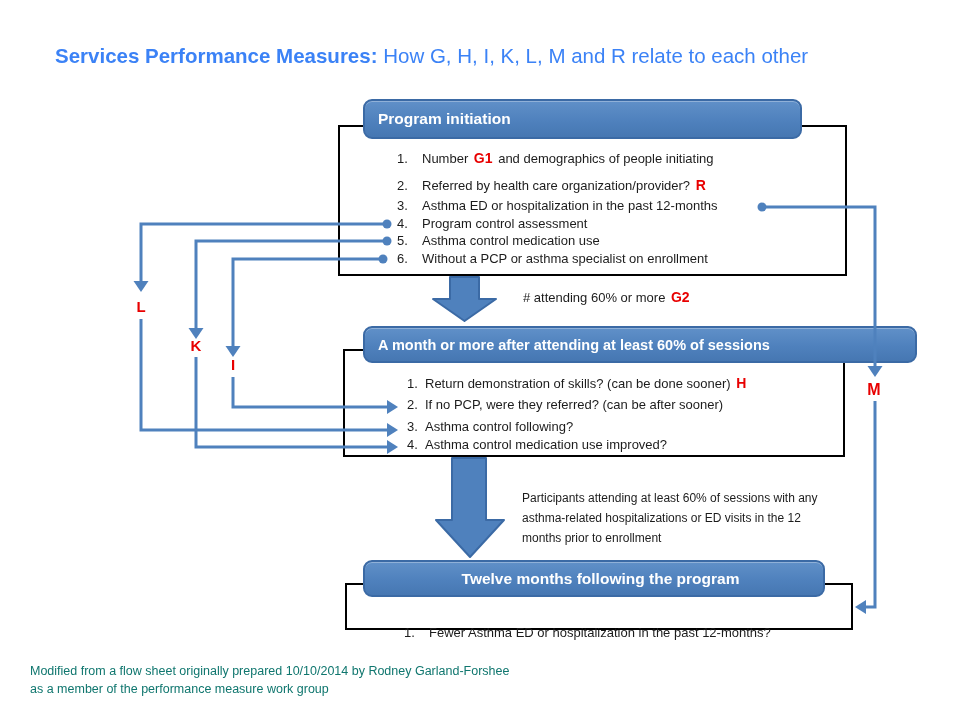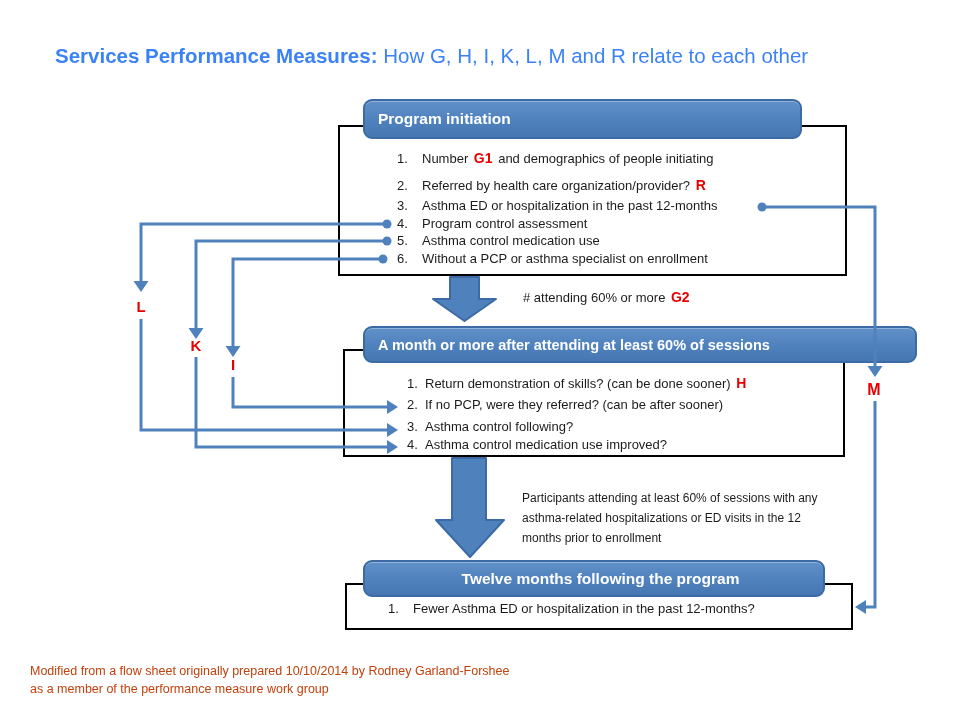--- a/index.html
+++ b/index.html
@@ -27,35 +27,35 @@
     color:#fff;font-weight:bold;padding-left:13px;
     display:flex;align-items:center;white-space:nowrap;
   }
   .hdr1{left:363px;top:99px;width:439px;height:40px;font-size:15.5px;}
   .hdr2{left:363px;top:326px;width:554px;font-size:14.5px;}
   .hdr3{left:363px;top:560px;width:462px;font-size:15.5px;justify-content:center;}
   .lrow{position:absolute;z-index:2;font-size:13px;white-space:nowrap;color:#1c1c1c;}
   .lrow .num{display:inline-block;width:25px;}
   .b1{left:397px;}
   .b2{left:400px;text-align:center;}
-  .b3{left:388px;}
+  .b3{left:404px;margin-top:24px;}
   .tag{color:var(--red);font-weight:bold;font-size:14px;margin:0 2px;}
   .cap1{position:absolute;left:523px;top:289px;font-size:13px;z-index:2;white-space:nowrap;}
   .cap2{position:absolute;left:522px;top:488px;width:318px;font-size:12px;line-height:20px;z-index:2;}
   .overlay{position:absolute;left:0;top:0;z-index:4;}
   .cline{stroke:var(--blue);stroke-width:3;fill:none;}
   .cdot{fill:var(--blue);}
   .chead{fill:var(--blue);}
   .barrow{fill:var(--blue);stroke:var(--hdr-border);stroke-width:2;stroke-linejoin:round;}
   .clabel{position:absolute;z-index:5;color:var(--red);font-weight:bold;font-size:15px;width:18px;text-align:center;}
   .lab-l{left:132px;top:298px;}
   .lab-k{left:187px;top:337px;}
   .lab-i{left:224px;top:356px;}
   .lab-m{left:865px;top:381px;font-size:16px;}
-  .footer{position:absolute;left:30px;top:662px;font-size:12.5px;line-height:18px;color:#c2410c;z-index:2;}
+  .footer{position:absolute;left:30px;top:662px;font-size:12.5px;line-height:18px;color:#0f766e;z-index:2;}
 </style>
 </head>
 <body>
 
 <div class="slide">
 
   <div class="title"><span class="tb">Services Performance Measures:</span><span> How G, H, I, K, L, M and R relate to each other</span></div>
 
   <div class="box box1"></div>
   <div class="hdr hdr1">

